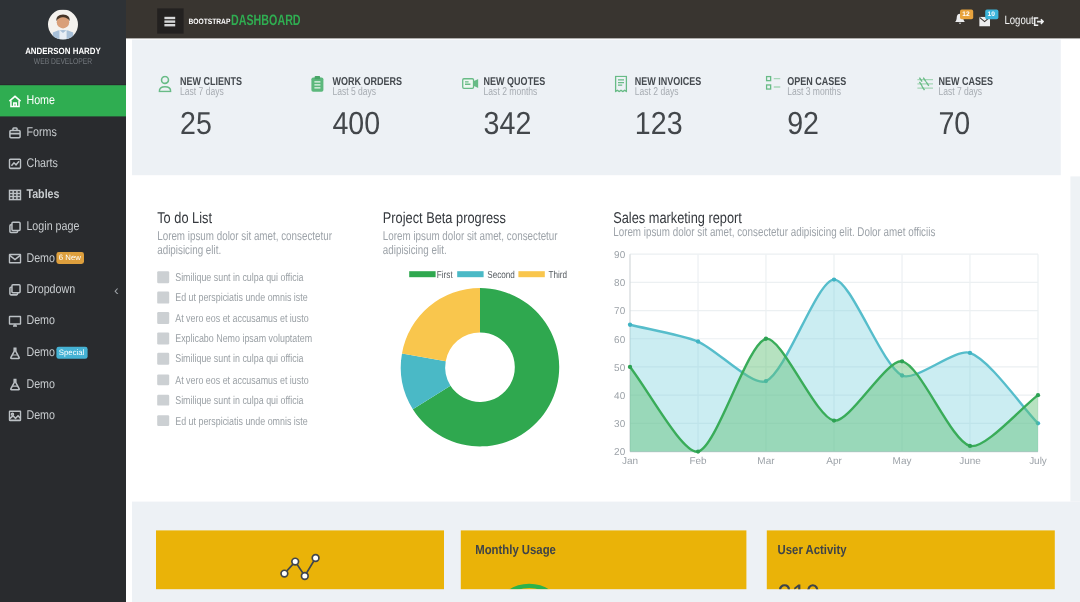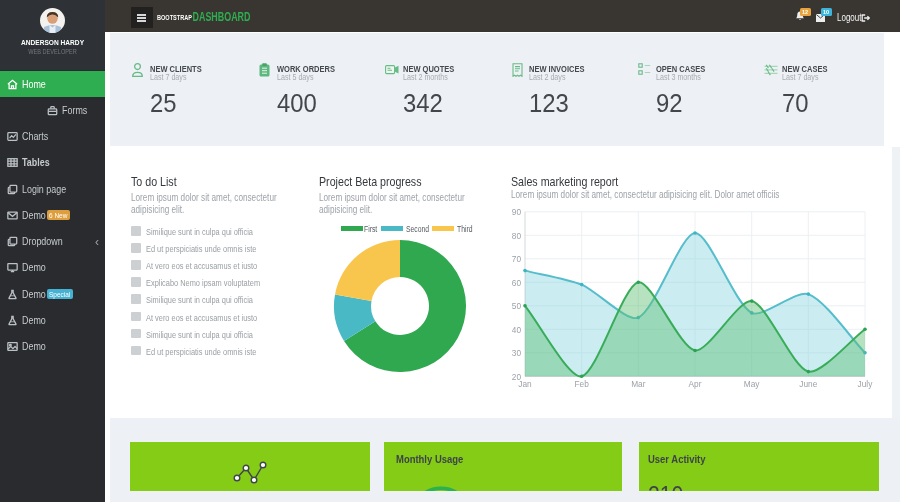--- a/index.html
+++ b/index.html
@@ -13,21 +13,21 @@
 .mitem .lbl { position:absolute; left:21.5px; top:6.5px; transform:scaleX(0.85); transform-origin:0 0; white-space:nowrap; }
 .mitem svg { position:absolute; left:7px; top:7.5px; width:11px; height:11px; }
 .badge { position:absolute; font-size:6.5px; color:#fff; border-radius:2px; padding:1.5px 2.5px; top:8px; }
 .statlbl { position:absolute; font-size:9.5px; font-weight:bold; color:#44494e; transform:scaleX(0.79); transform-origin:0 0; white-space:nowrap; }
 .statsub { position:absolute; font-size:9.5px; color:#a7acb2; transform:scaleX(0.75); transform-origin:0 0; white-space:nowrap; }
 .statnum { position:absolute; font-size:26.5px; font-weight:300; color:#43474b; transform:scaleX(0.9); transform-origin:0 0; }
 .ctitle { position:absolute; font-size:13px; color:#35393e; transform:scaleX(0.82); transform-origin:0 0; white-space:nowrap; }
 .csub { position:absolute; font-size:10.5px; color:#9da3a9; line-height:12.5px; transform:scaleX(0.78); transform-origin:0 0; white-space:nowrap; }
 .todoitem { position:absolute; font-size:9.5px; color:#9aa0a5; transform:scaleX(0.78); transform-origin:0 0; white-space:nowrap; }
 .cbox { position:absolute; width:9.5px; height:9.5px; background:#ccd0d3; border-radius:1px; }
-.card { position:absolute; background:#84cc16; top:442px; height:49px; overflow:hidden; }
+.card { position:absolute; background:#eab308; top:442px; height:49px; overflow:hidden; }
 .cardtitle { font-size:11px; font-weight:bold; color:#3e4348; position:absolute; transform:scaleX(0.86); transform-origin:0 0; white-space:nowrap; }
 </style>
 </head>
 <body>
 <div id="sidebar">
  <div id="profile">
   <svg class="abs" style="left:39.5px;top:7.5px" width="25" height="25" viewBox="0 0 25 25">
    <defs>
           <clipPath id="avc">
             <circle cx="12.5" cy="12.5" r="12.5"></circle>
@@ -56,21 +56,21 @@
 </div>
 
 <div class="mitem" style="top:71px;height:26px;background:#2fad51;color:#fff;">
  <svg width="13" height="13" viewBox="0 0 13 13" fill="none" stroke="#fff" stroke-width="1.5">
       <path d="M1 6.2 L6.5 1.5 L12 6.2"></path>
       <path d="M2.5 5.5 V11.5 H10.5 V5.5"></path>
       <path d="M5.3 11.5 V8 H7.7 V11.5"></path>
     </svg>
  <span class="lbl">Home</span>
 </div>
-<div class="mitem" style="top:97.3px;margin-left:40px;">
+<div class="mitem" style="top:97.3px;">
  <svg width="13" height="13" viewBox="0 0 13 13" fill="none" stroke="#bcc1c5" stroke-width="1.5">
       <rect x="1.5" y="4.5" width="10" height="7" rx="1"></rect>
       <path d="M4.5 4.5 V2.8 Q4.5 2 5.3 2 H7.7 Q8.5 2 8.5 2.8 V4.5"></path>
       <path d="M1.5 7.5 H11.5"></path>
     </svg>
  <span class="lbl">Forms</span>
 </div>
 <div class="mitem" style="top:123.5px;">
  <svg width="13" height="13" viewBox="0 0 13 13" fill="none" stroke="#bcc1c5" stroke-width="1.5">
       <rect x="1" y="2" width="11" height="9" rx="1"></rect>

